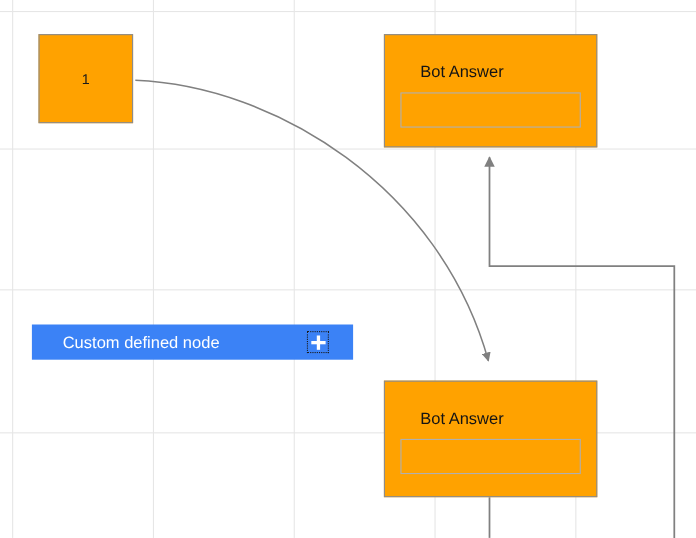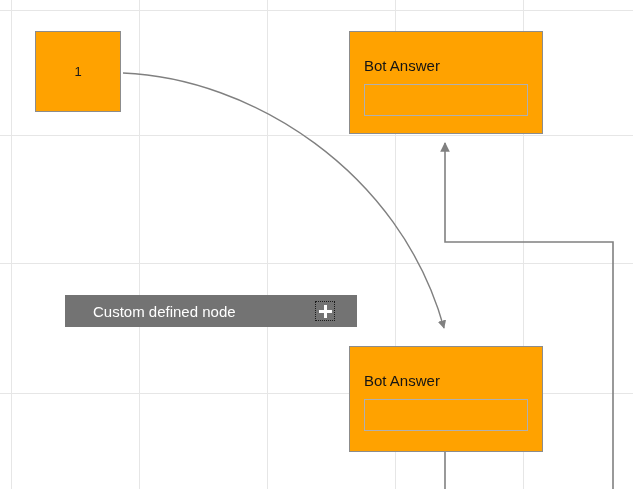--- a/index.html
+++ b/index.html
@@ -60,46 +60,45 @@
     align-items: center;
     justify-content: center;
     color: #1a1a1a;
     font-size: 13px;
   }
   .node-bot {
     padding: 0;
   }
   .node-bot-title {
     position: absolute;
-    left: 14px;
+    left: 32px;
     top: 26px;
     font-size: 15px;
     color: #141414;
     line-height: 1;
     white-space: nowrap;
   }
   .node-bot-field {
     position: absolute;
     left: 14px;
     right: 14px;
     top: 52px;
     height: 32px;
     box-sizing: border-box;
     border: 1px solid #b0b0b0;
     background: transparent;
   }
   
   .palette-item {
     position: absolute;
     box-sizing: border-box;
-    background: #737373;
+    background: #3b82f6;
     display: flex;
     align-items: center;
     color: #ffffff;
-    margin-left: 36px;
   }
   .palette-label {
     position: absolute;
     left: 28px;
     font-size: 15px;
     color: #ffffff;
     white-space: nowrap;
     line-height: 1;
   }
   .palette-add {

